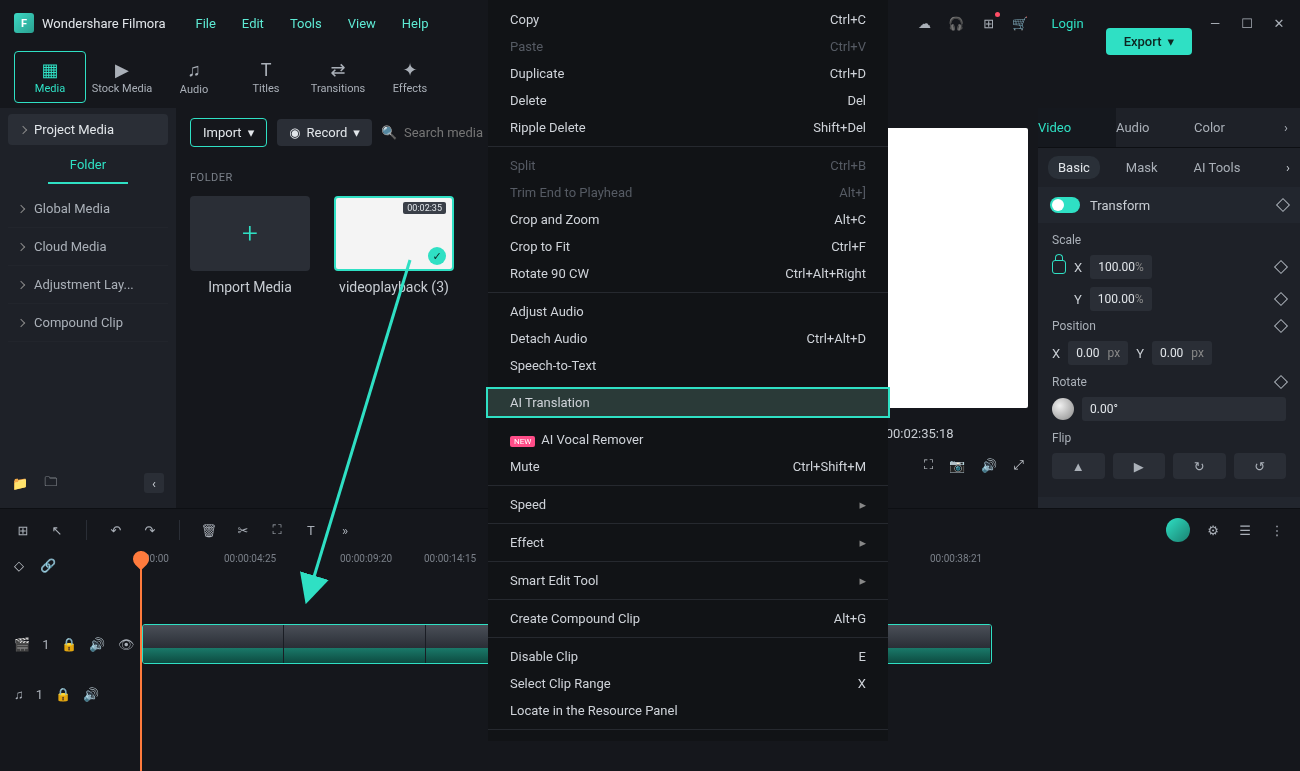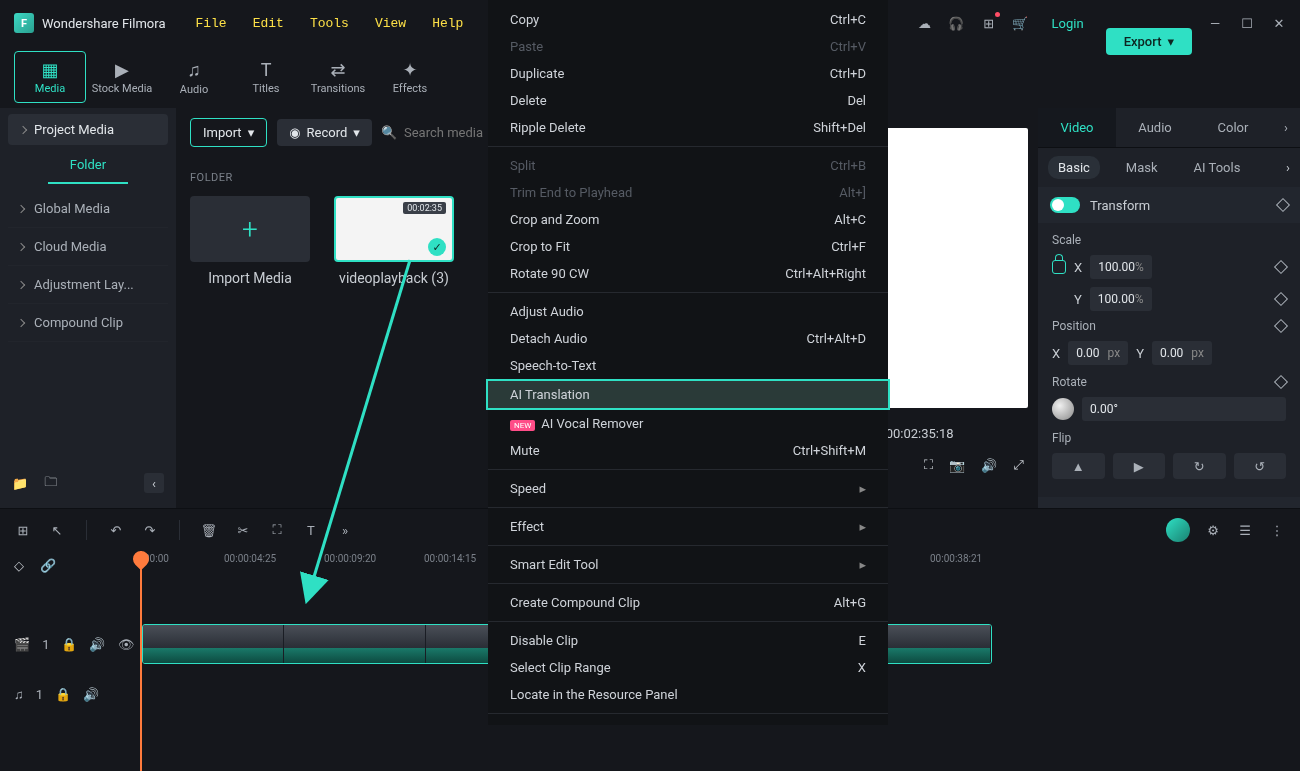--- a/index.html
+++ b/index.html
@@ -3,21 +3,21 @@
 <meta charset="utf-8">
 <style>
 * { margin: 0; padding: 0; box-sizing: border-box; font-family: -apple-system, BlinkMacSystemFont, "Segoe UI", Roboto, sans-serif; }
 body { background: #1a1d24; color: #c8cdd3; width: 1300px; height: 771px; overflow: hidden; position: relative; font-size: 13px; }
 
 
 .titlebar { height: 46px; display: flex; align-items: center; padding: 0 14px; background: #15171c; position: relative; }
 .titlebar .logo { width: 20px; height: 20px; background: linear-gradient(135deg,#3dd8c4,#2aa090); border-radius: 3px; margin-right: 8px; display:flex;align-items:center;justify-content:center;color:#fff;font-weight:700;font-size:11px;}
 .titlebar .appname { font-size: 13px; color:#e2e6ea; margin-right: 30px; }
 .titlebar .menu { display: flex; gap: 26px; }
-.titlebar .menu span { color:#fde047; cursor:pointer;font-family:Liberation Mono, monospace; }
+.titlebar .menu span { color:#5eead4; cursor:pointer; }
 .titlebar .right { position:absolute; right:12px; display:flex; align-items:center; gap:14px; }
 .titlebar .icn { width:18px; height:18px; display:flex;align-items:center;justify-content:center;color:#aab0b8;}
 .login { color:#2fe0c4; padding:4px 8px; }
 .export-btn { background:#2fe0c4; color:#0d2420; padding:6px 18px; border-radius:4px; display:flex; align-items:center; gap:6px; font-weight:500;margin-top:37px;}
 .redbadge::after{content:'';position:absolute;width:5px;height:5px;background:#ff4d66;border-radius:50%;top:-2px;right:-2px;}
 .rel{position:relative;}
 
 
 .tabrow { height: 62px; display:flex; align-items:center; padding: 0 14px; gap: 0; background:#15171c;}
 .tabitem { display:flex; flex-direction:column; align-items:center; justify-content:center; width: 72px; height:52px; cursor:pointer; color:#aab0b8; border-radius:4px;}
@@ -38,38 +38,38 @@
 
 .mediapane { flex:1; background:#15171c; padding:10px 14px; position:relative; }
 .mediatop { display:flex; align-items:center; gap:10px;}
 .import-btn { border:1px solid #2fe0c4; padding:6px 12px; border-radius:4px; color:#e2e6ea; display:flex;align-items:center;gap:6px;}
 .record-btn { background:#2a2e36; padding:6px 12px; border-radius:4px; color:#e2e6ea; display:flex;align-items:center;gap:6px;}
 .search-wrap{display:flex;align-items:center;gap:6px;color:#7a8089;}
 .search-wrap input{background:transparent;border:none;color:#c8cdd3;outline:none;font-size:13px;}
 .folder-label{margin-top:24px;color:#7a8089;font-size:11px;letter-spacing:0.5px;}
 .thumbs{display:flex;gap:24px;margin-top:12px;}
 .thumb{width:120px;display:flex;flex-direction:column;align-items:center;gap:8px;}
-.thumb-box{width:120px;height:66px;background:#2a2e36;border-radius:4px;display:flex;align-items:center;justify-content:center;position:relative;}
+.thumb-box{width:120px;height:75px;background:#2a2e36;border-radius:4px;display:flex;align-items:center;justify-content:center;position:relative;}
 .thumb-box.sel{border:2px solid #2fe0c4;background:#f4f4f4;}
 .plus{font-size:28px;color:#2fe0c4;font-weight:300;}
 .dur-badge{position:absolute;top:4px;right:6px;background:#3a3f48;color:#e2e6ea;font-size:9px;padding:1px 4px;border-radius:2px;}
 .check{position:absolute;bottom:4px;right:6px;width:18px;height:18px;background:#2fe0c4;border-radius:50%;display:flex;align-items:center;justify-content:center;color:#0d2420;font-size:11px;}
 .thumb-label{font-size:14px;color:#c8cdd3;}
 .mediapane .topright-icn{position:absolute;top:14px;right:14px;color:#aab0b8;}
 
 
 .preview { width: 330px; background:#15171c; display:flex;flex-direction:column;align-items:center;padding:10px;}
 .preview-canvas{width:100%;height:280px;background:#fff;border-radius:2px;margin-top:10px;}
 .preview-time{display:flex;gap:10px;margin-top:18px;align-items:center;font-variant-numeric:tabular-nums;}
 .preview-ctrl{display:flex;gap:16px;margin-top:16px;align-items:center;width:100%;justify-content:flex-end;padding:0 4px;}
 
 
 .props { width: 262px; background:#1e2128; display:flex;flex-direction:column; overflow:hidden;}
 .proptabs{display:flex;align-items:center;height:44px;border-bottom:1px solid #0d0f13;}
-.proptab{flex:1;text-align:center;color:#aab0b8;padding:12px 0;cursor:pointer;}
+.proptab{flex:1;color:#aab0b8;padding:12px 0;cursor:pointer;}
 .proptab.active{color:#2fe0c4;background:#15181e;}
 .proptabs .arrow{width:28px;text-align:center;color:#aab0b8;}
 .subtabs{display:flex;align-items:center;padding:8px 10px;gap:16px;}
 .subtab{color:#aab0b8;padding:4px 10px;border-radius:10px;}
 .subtab.active{background:#2a3038;color:#e2e6ea;}
 .section-hdr{display:flex;align-items:center;padding:10px 12px;gap:10px;background:#22262e;}
 .toggle{width:30px;height:16px;background:#2fe0c4;border-radius:10px;position:relative;}
 .toggle::after{content:'';position:absolute;left:2px;top:2px;width:12px;height:12px;background:#fff;border-radius:50%;}
 .diamond{width:10px;height:10px;border:1.5px solid #aab0b8;transform:rotate(45deg);margin-left:auto;}
 .propbody{padding:10px 14px;}
@@ -97,21 +97,21 @@
 .track-head{width:140px;padding:0 14px;display:flex;align-items:center;gap:12px;color:#aab0b8;}
 .track-body{flex:1;position:relative;height:44px;}
 .clip{position:absolute;left:2px;top:2px;height:40px;width:850px;background:linear-gradient(#3a3f48,#2a2e36);border:1px solid #2fe0c4;border-radius:3px;overflow:hidden;display:flex;}
 .clip-seg{flex:1;border-right:1px solid #1a1d24;background:linear-gradient(180deg,#4a4f58 0%,#2a2e36 60%,#1a7a6a 60%,#0d4a40 100%);}
 .audiotrack .track-body{height:28px;}
 
 
 .ctxmenu{position:absolute;left:488px;top:0;width:400px;background:#111316;z-index:50;padding:6px 0;}
 .ctx-item{display:flex;justify-content:space-between;padding:6px 22px;color:#cfd3d9;cursor:pointer;font-size:13px;}
 .ctx-item.disabled{color:#565b64;}
-.ctx-item.hl{background:#2a3a38;border:2px solid #2fe0c4;margin:0 -2px;}
+.ctx-item.hl{background:#2a3a38;border:2px solid #2fe0c4;margin:8px -2px;}
 .ctx-sep{height:1px;background:#26292f;margin:5px 0;}
 .ctx-sub::after{content:'▸';color:#888;}
 .ctx-tag{background:#ff4d88;color:#fff;font-size:8px;padding:1px 4px;border-radius:2px;margin-right:6px;}
 
 
 .arrow-svg{position:absolute;left:300px;top:250px;z-index:40;pointer-events:none;}
 
 .lock-icn{width:14px;height:14px;border:1.5px solid #2fe0c4;border-radius:3px;position:relative;}
 .lock-icn::before{content:'';position:absolute;top:-7px;left:2px;width:6px;height:6px;border:1.5px solid #2fe0c4;border-bottom:none;border-radius:5px 5px 0 0;}
 </style>
@@ -355,21 +355,21 @@
   </div>
   <div class="ruler-row">
     <div class="ruler-left">
       <span>◇</span>
       <span>🔗</span>
     </div>
     <div class="ruler">
       <div class="playhead"></div>
       <span class="tick" style="left:4px">00:00</span>
       <span class="tick" style="left:84px">00:00:04:25</span>
-      <span class="tick" style="left:184px">00:00:09:20</span>
+      <span class="tick" style="left:200px">00:00:09:20</span>
       <span class="tick" style="left:284px">00:00:14:15</span>
       <span class="tick" style="left:790px">00:00:38:21</span>
     </div>
   </div>
   <div style="height:40px"></div>
   <div class="track">
     <div class="track-head">
       <span>🎬</span>
         <span>1</span>
       <span>🔒</span>

